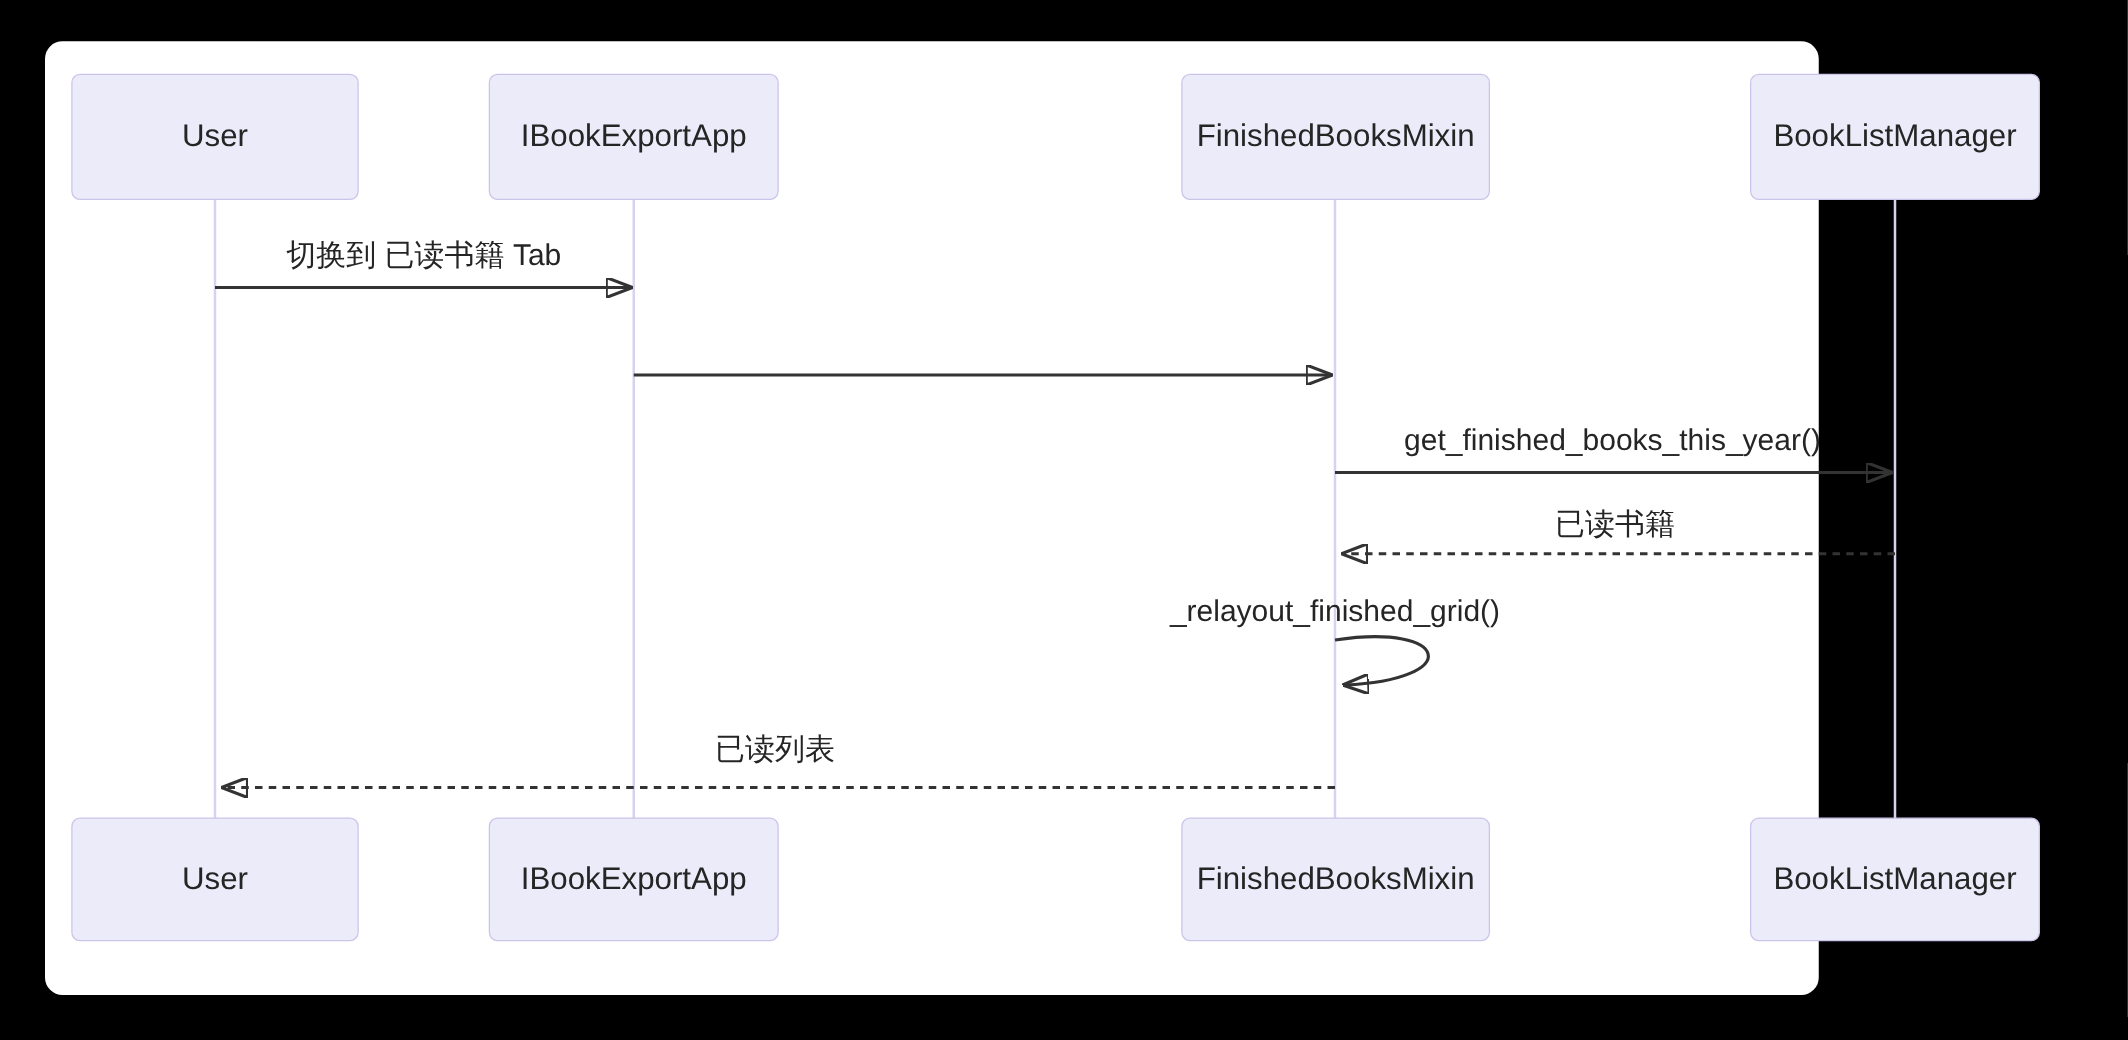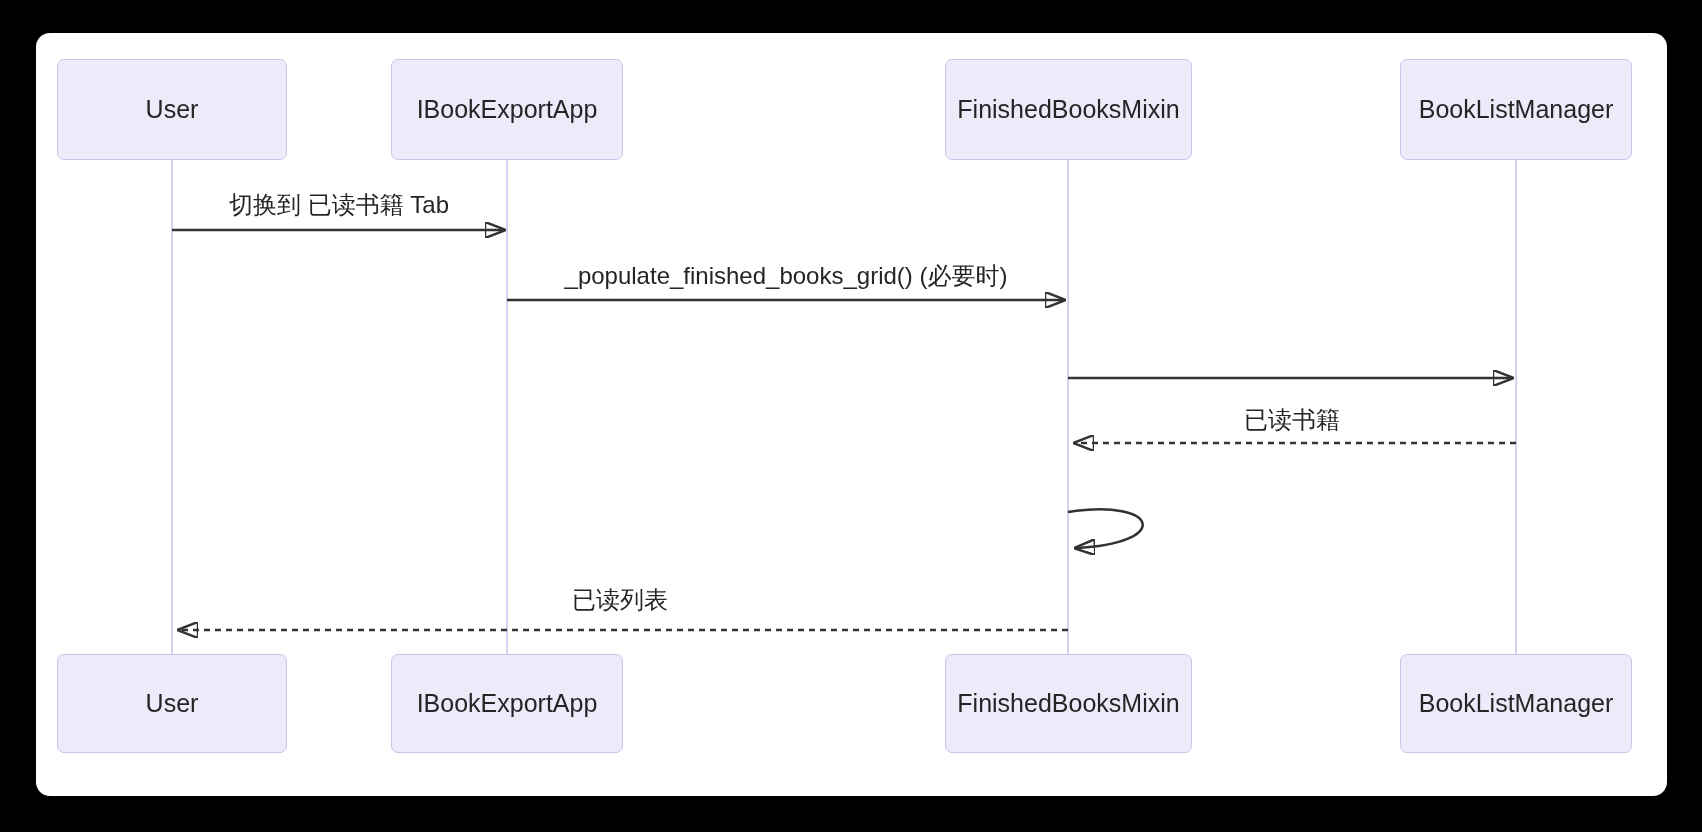--- a/index.html
+++ b/index.html
@@ -12,21 +12,21 @@
     position: relative;
     width: 1702px;
     height: 832px;
     background: var(--canvas-bg, #000);
     overflow: hidden;
   }
   .panel {
     position: absolute;
     left: 36px;
     top: 33px;
-    width: 1631px;
+    width: 1419px;
     height: 763px;
     background: var(--panel-bg, #fff);
     border-radius: 14px;
   }
   .lifeline {
     position: absolute;
     top: 127px;
     height: 495px;
     width: 2px;
     background: var(--lifeline, #D8D2F0);
@@ -115,18 +115,19 @@
       <span>IBookExportApp</span>
     </div>
     <div class="actor bottom" style="left:909px;width:247px">
       <span>FinishedBooksMixin</span>
     </div>
     <div class="actor bottom" style="left:1364px;width:232px">
       <span>BookListManager</span>
     </div>
 
     <div class="msg-label" style="left:303px;top:157px">切换到 已读书籍 Tab</div>
-    <div class="msg-label" style="left:750px;top:228px">_populate_finished_books_grid() (必要时)</div>
+    <div class="msg-label" style="left:1254px;top:305px">get_finished_books_this_year()</div>
     <div class="msg-label" style="left:1256px;top:372px">已读书籍</div>
+    <div class="msg-label" style="left:1032px;top:442px">_relayout_finished_grid()</div>
     <div class="msg-label" style="left:584px;top:552px">已读列表</div>
 
   </div>
 </div>
 
 </body></html>

